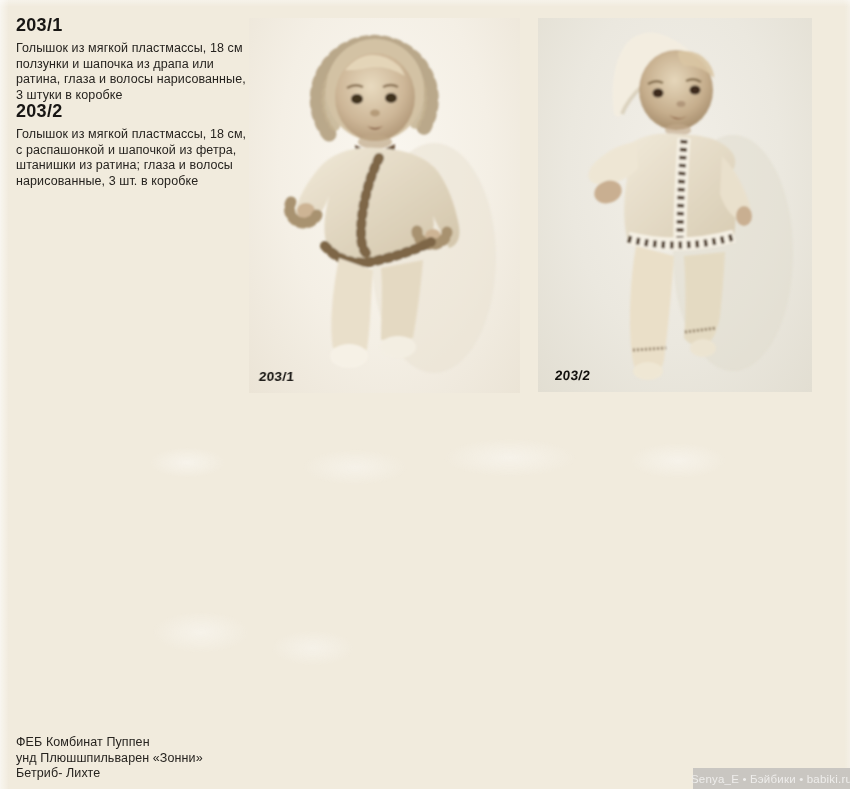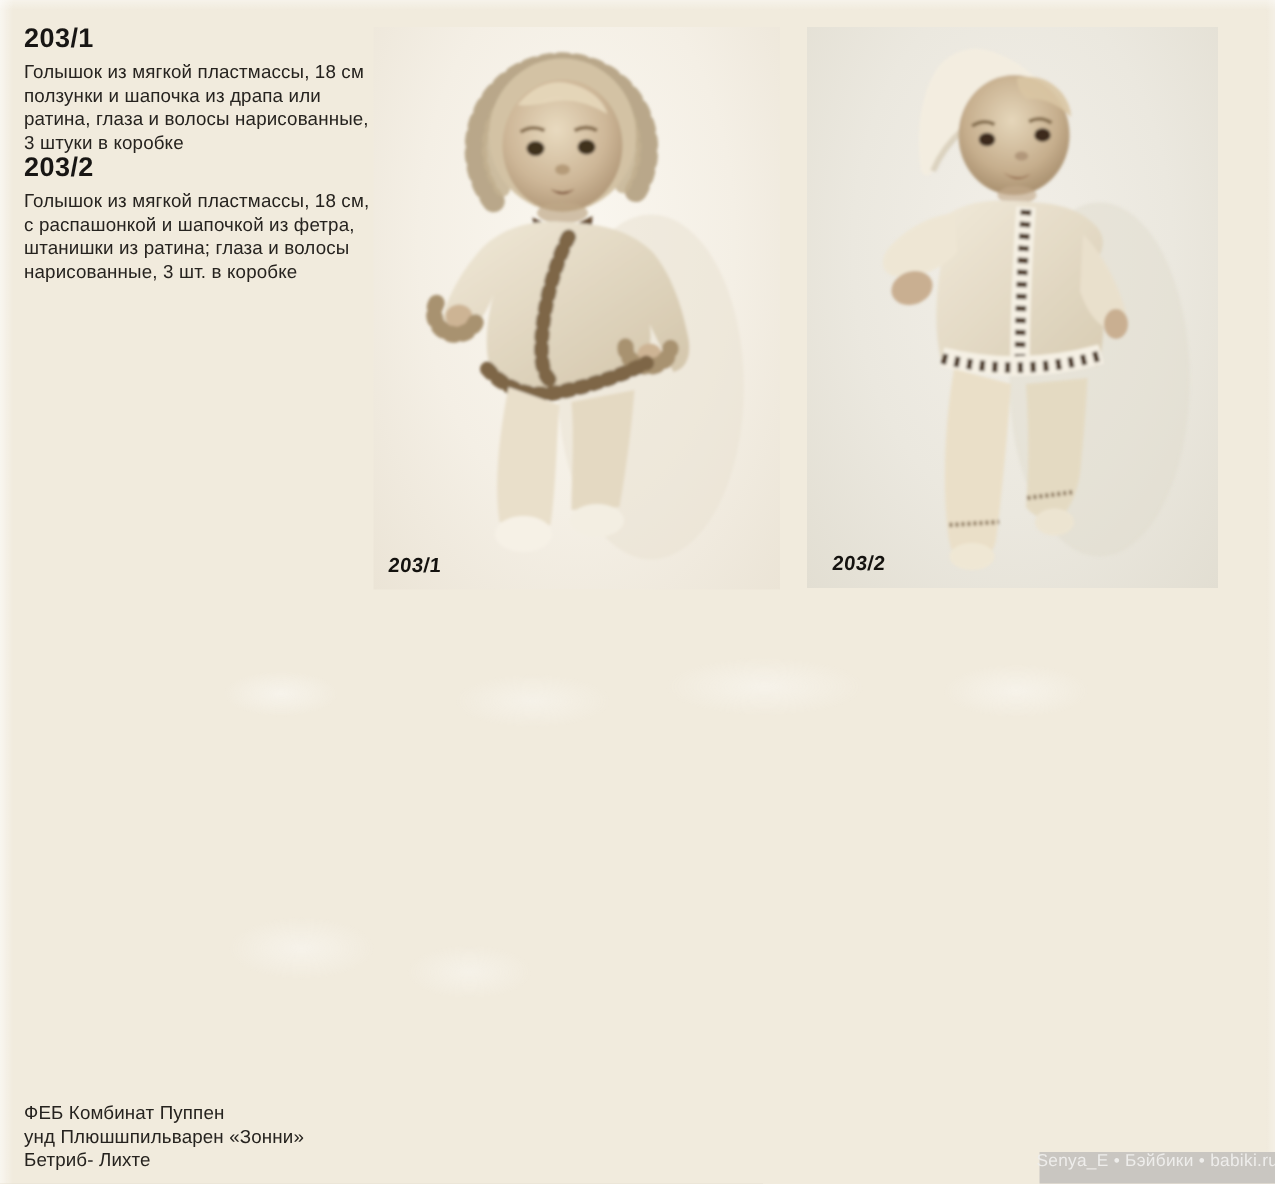--- a/index.html
+++ b/index.html
@@ -65,21 +65,21 @@
       radial-gradient(60px 26px at 65% 60%, rgba(255,255,255,.45), transparent 70%);
   }
   .footer{position:absolute;left:16px;top:735px;}
   .footer p{
     margin:0;font-size:12.5px;line-height:15.5px;white-space:pre-line;
     color:#26231f;letter-spacing:.1px;
   }
   .watermark{
     position:absolute;left:693px;top:768px;width:157px;height:21px;
     background:#c9c6c1;
-    display:flex;justify-content:center;
+    display:flex;align-items:center;justify-content:center;
     z-index:6;
   }
   .watermark span{
     font-size:11.5px;color:#eeedeb;letter-spacing:.2px;white-space:nowrap;
   }
 </style>
 </head>
 <body>
 
 <div class="page">

